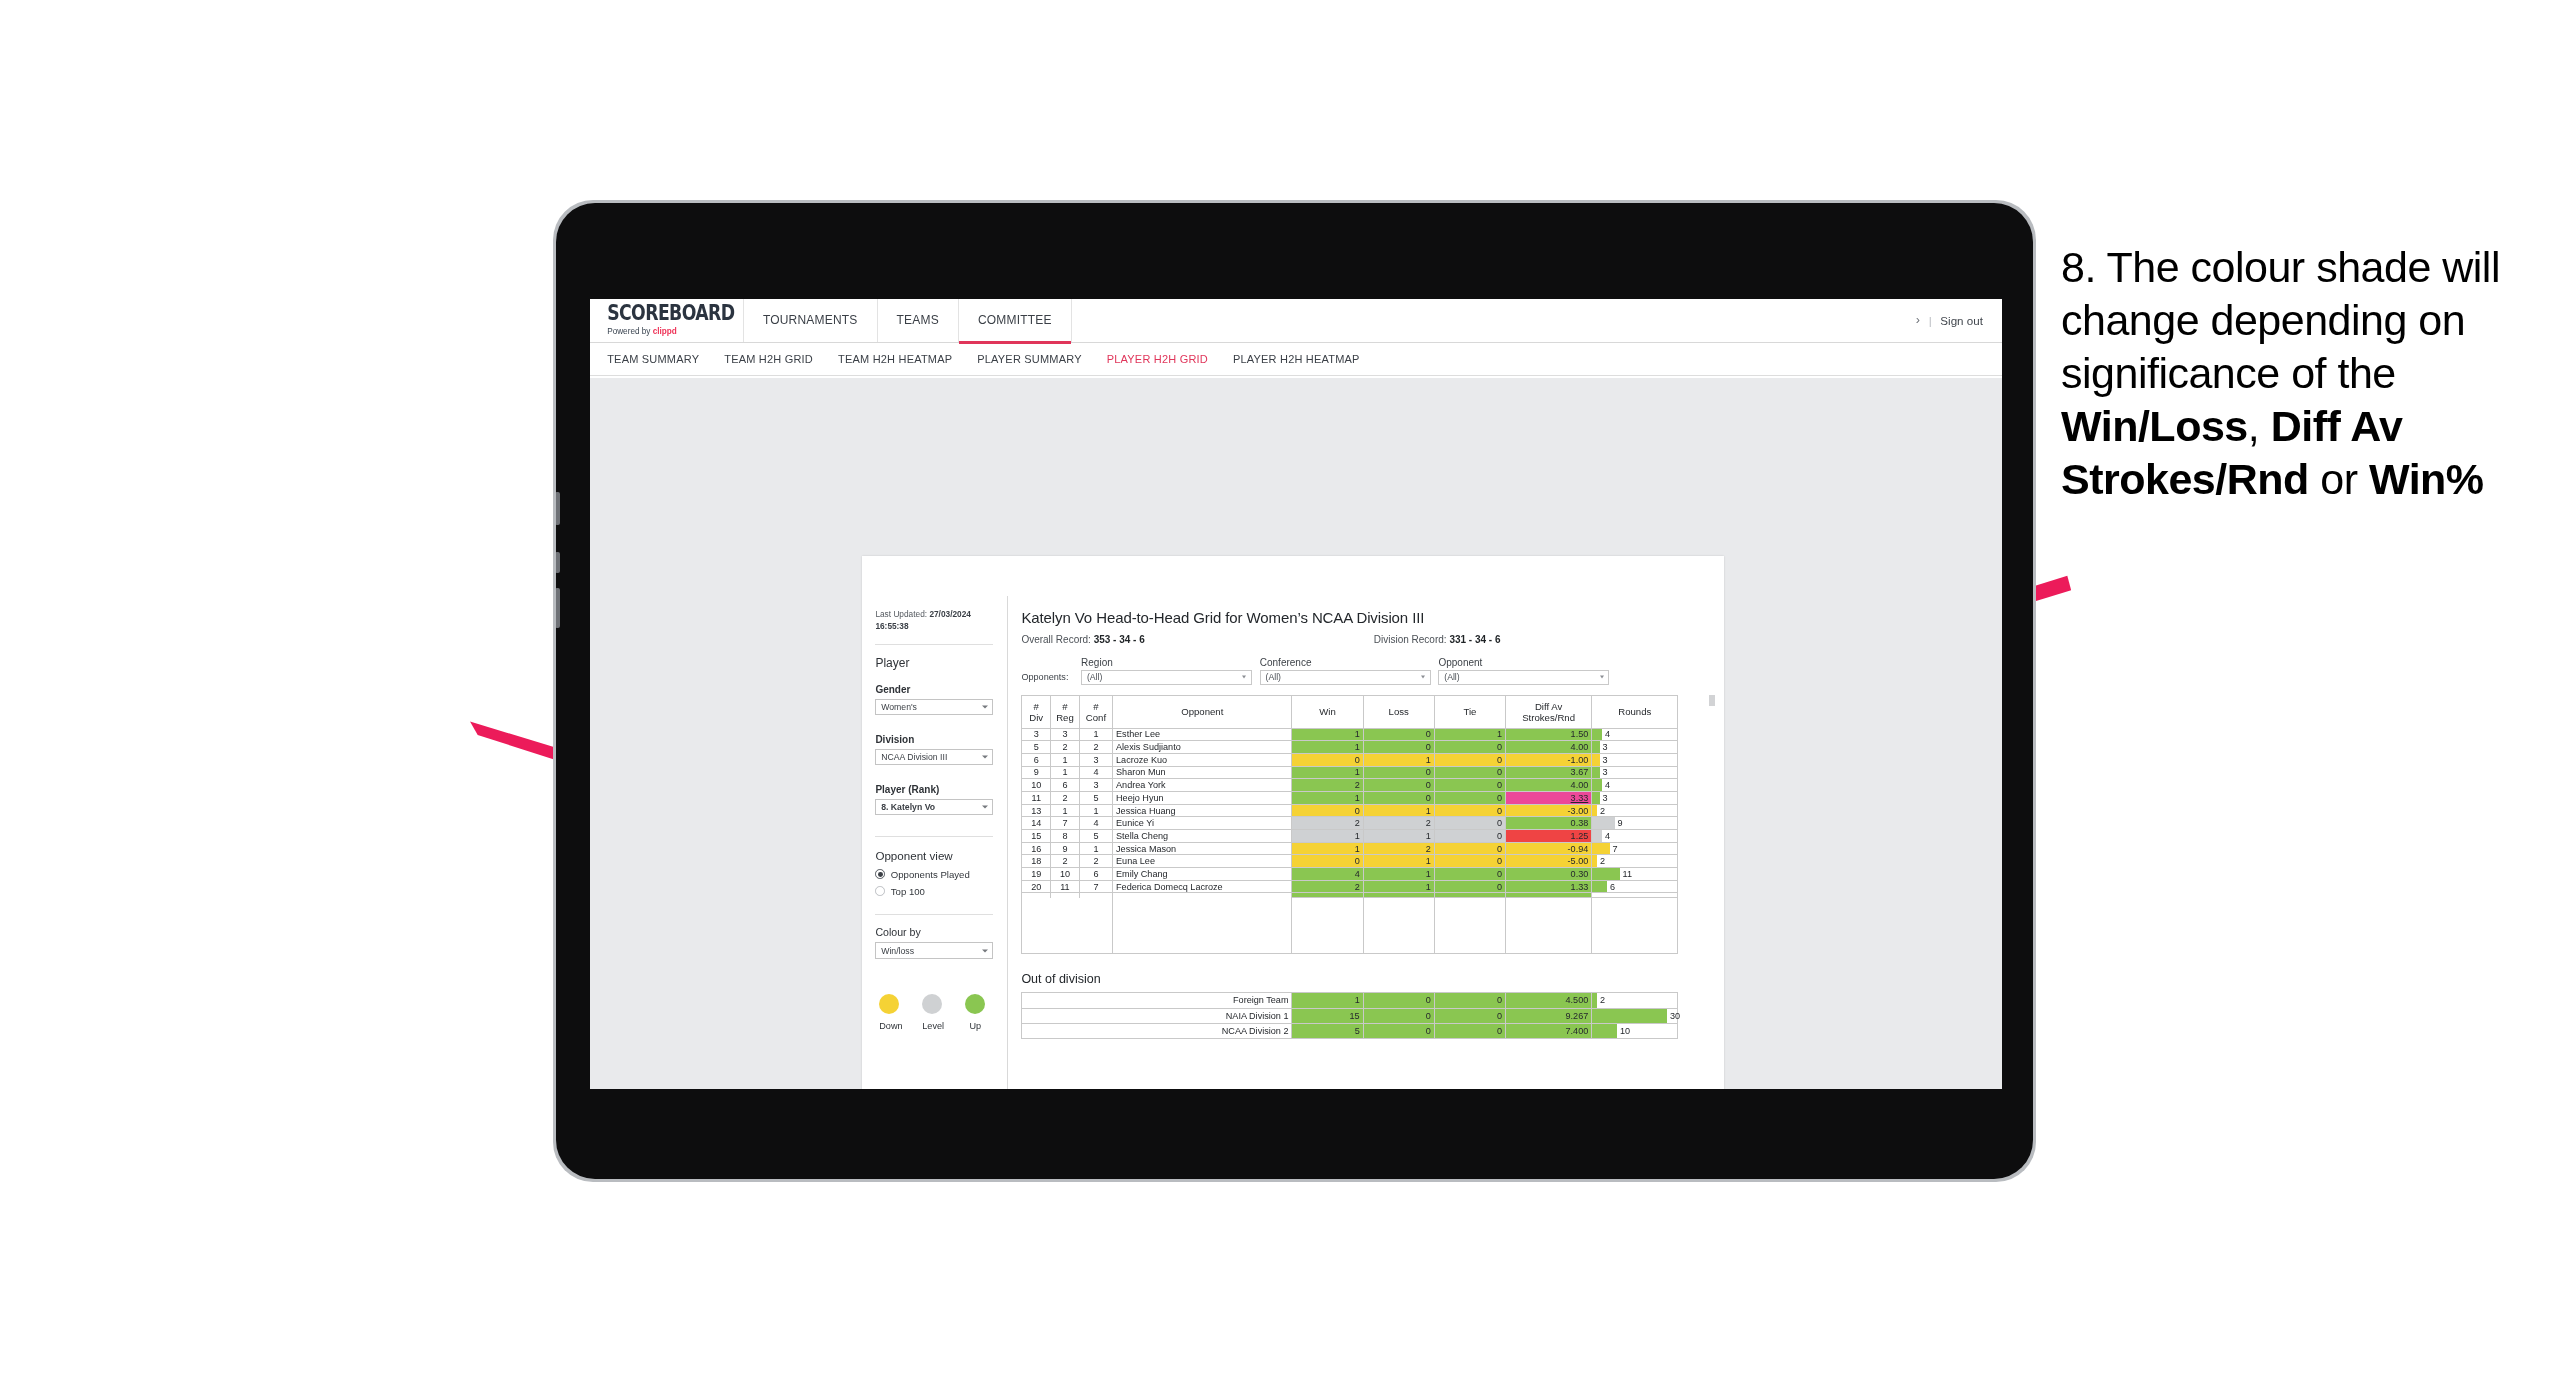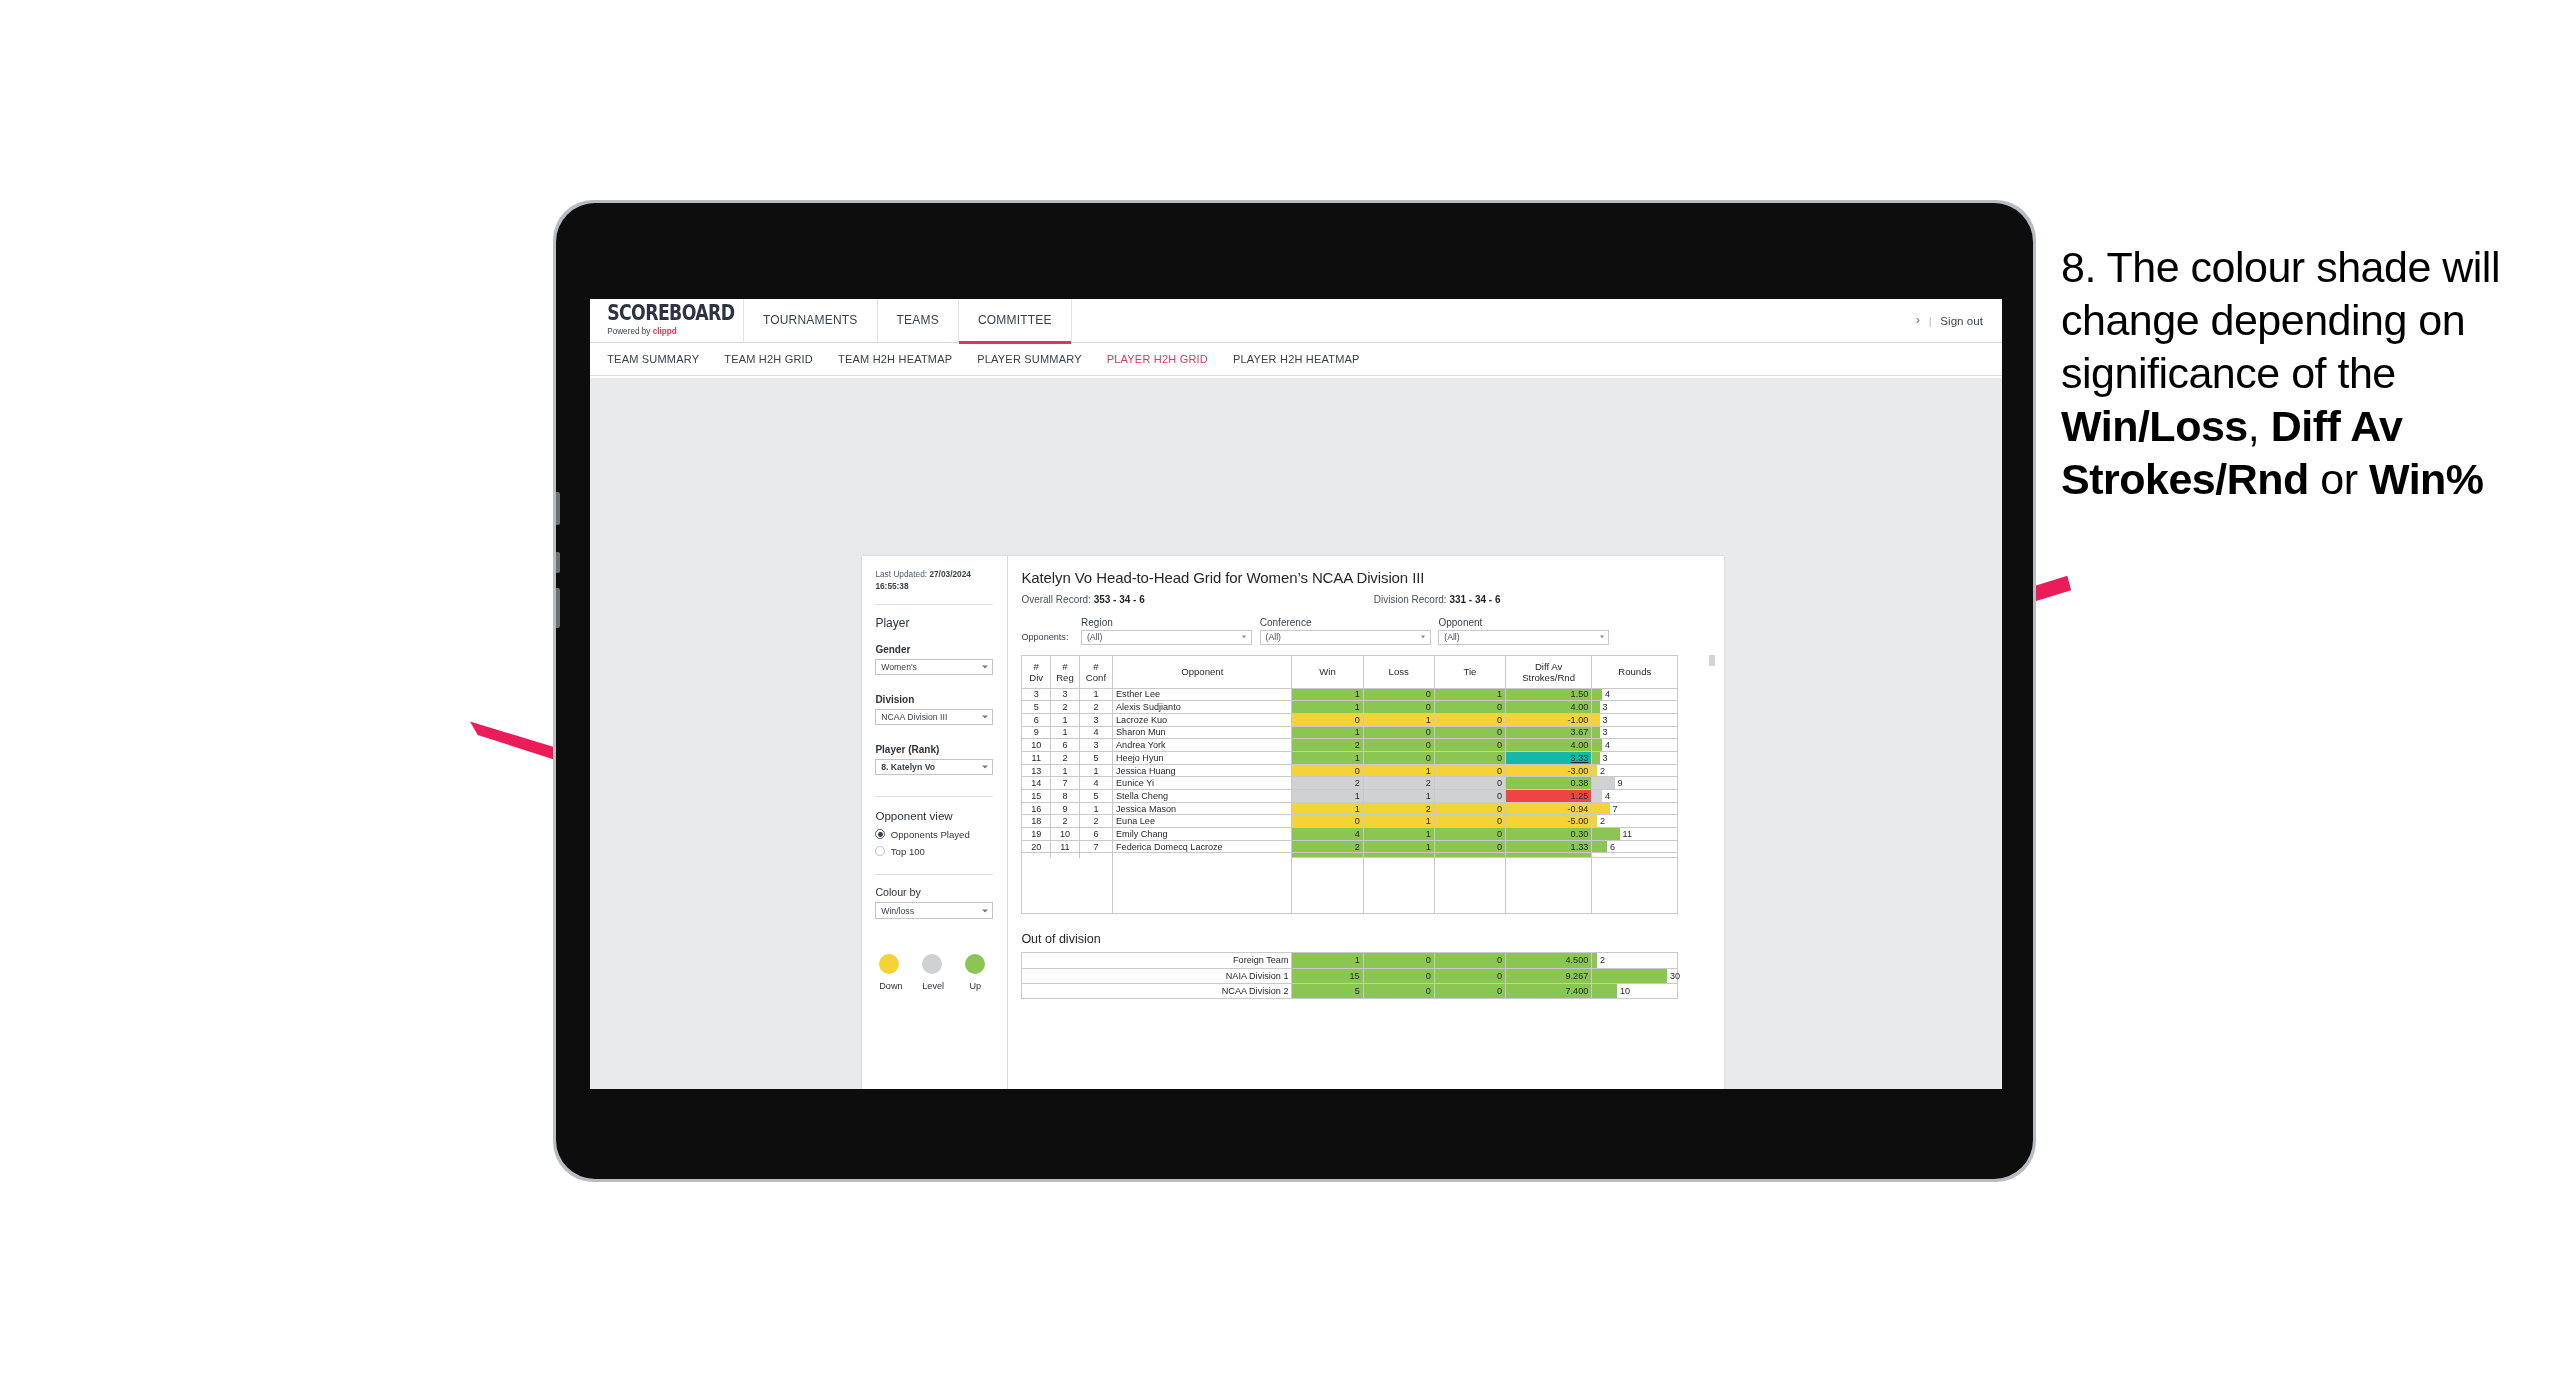--- a/index.html
+++ b/index.html
@@ -95,21 +95,21 @@
 
   
   #canvas { position:absolute; left:0; top:79px; right:0; bottom:0; background:#e9eaec; }
 
   
   #viz {
     position:absolute; left:272px; top:178px; width:862px; height:607px;
     background:#fff; box-shadow: 0 0 1.9px rgba(0,0,0,.14);
     display:flex; flex-direction:column;
   }
-  #viz-body { flex:1; display:flex; }
+  #viz-body { flex:1; display:flex;margin-top:40px; }
 
   
   #sidebar {
     width: 146px; border-right: 1px solid #d9d9d9;
     padding: 13.5px 13.5px 0 13.5px; font-size: 9.6px; color:#2f3338;
   }
   #lastupd { font-size:8.3px; color:#3a3f46; line-height:1.42; font-weight:600; }
   #lastupd .lbl { font-weight:400; color:#54595f; }
   .sb-rule { height:1px; background:#dfdfdf; margin: 10.6px 0 11.6px 0; }
   .sb-h1 { font-size: 12px; color:#2e3237; margin-bottom: 13.5px; }
@@ -457,21 +457,21 @@
                           </td>
                         </tr>
                         <tr>
                           <td class="rank">11</td>
                           <td class="rank">2</td>
                           <td class="rank">5</td>
                           <td class="opp">Heejo Hyun</td>
                           <td class="val" style="background: rgb(138, 198, 81);">1</td>
                           <td class="val" style="background: rgb(138, 198, 81);">0</td>
                           <td class="val" style="background: rgb(138, 198, 81);">0</td>
-                          <td class="val" style="background: #14b8a6; text-decoration: underline;">3.33</td>
+                          <td class="val" style="background: #ec4899; text-decoration: underline;">3.33</td>
                           <td class="rounds">
                             <div class="bar" style="width: 7.5px; background: rgb(138, 198, 81);"></div>
                             <div class="rv" style="left: 7.5px;">3</div>
                           </td>
                         </tr>
                         <tr>
                           <td class="rank">13</td>
                           <td class="rank">1</td>
                           <td class="rank">1</td>
                           <td class="opp">Jessica Huang</td>

